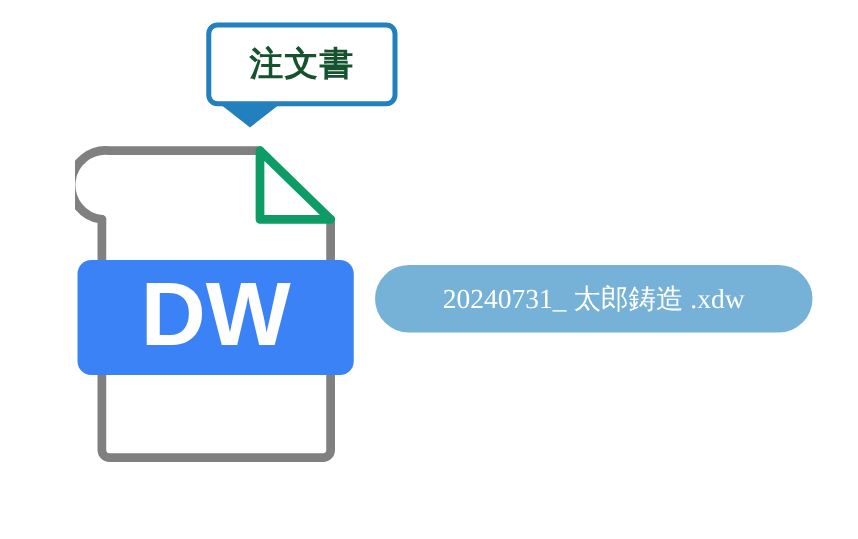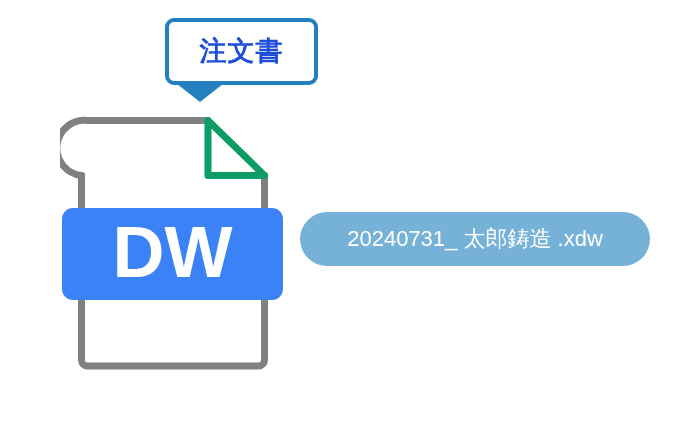--- a/index.html
+++ b/index.html
@@ -30,21 +30,21 @@
     border: 4px solid #2280bf;
     border-radius: 9px;
     display: flex;
     align-items: center;
     justify-content: center;
     z-index: 5;
   }
   .callout-label {
     font-size: 27px;
     font-weight: bold;
-    color: #1d4ed8;
+    color: #14532d;
     letter-spacing: 1px;
     line-height: 1;
     white-space: nowrap;
   }
   .callout-tail {
     position: absolute;
     left: 177px;
     top: 84px;
     width: 0;
     height: 0;
@@ -104,20 +104,21 @@
     display: flex;
     align-items: center;
     justify-content: center;
     z-index: 3;
   }
   .filename-text {
     font-size: 22px;
     color: #ffffff;
     line-height: 1;
     white-space: nowrap;
+    font-family: Liberation Serif, serif;
   }
 </style>
 </head>
 <body>
 
 <div id="stage">
 
   <div class="callout">
     <span class="callout-label">注文書</span>
   </div>

